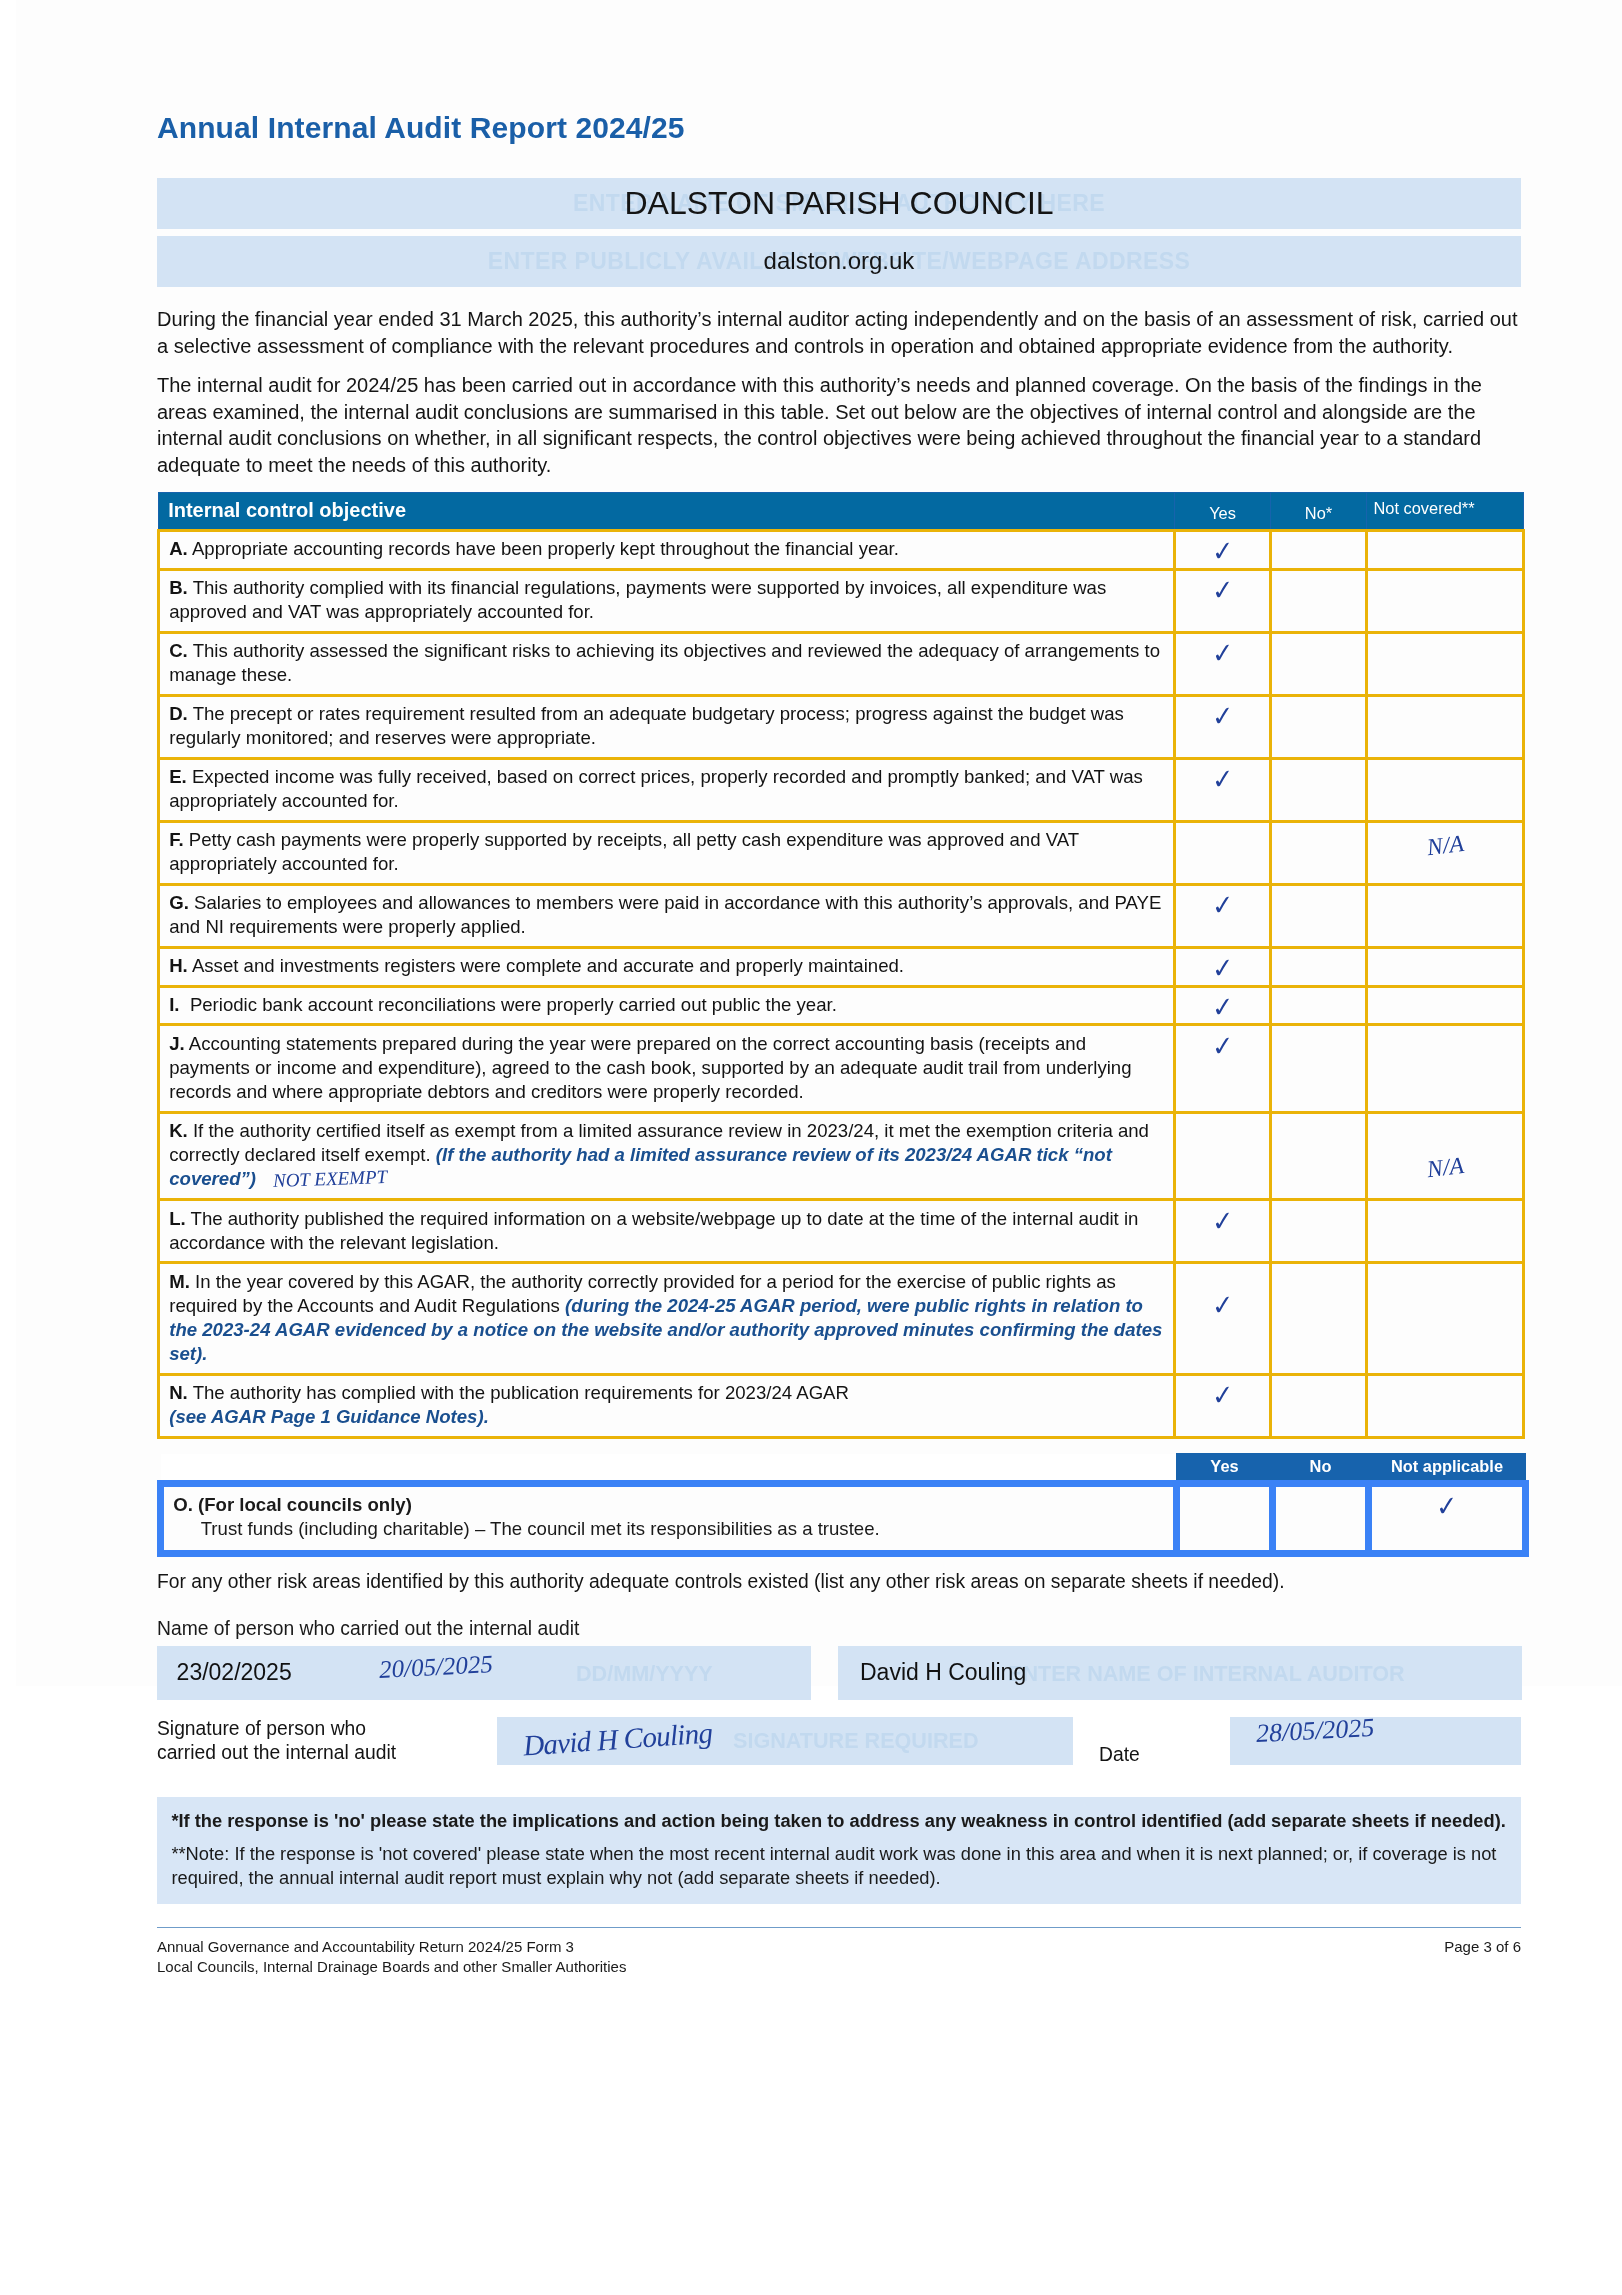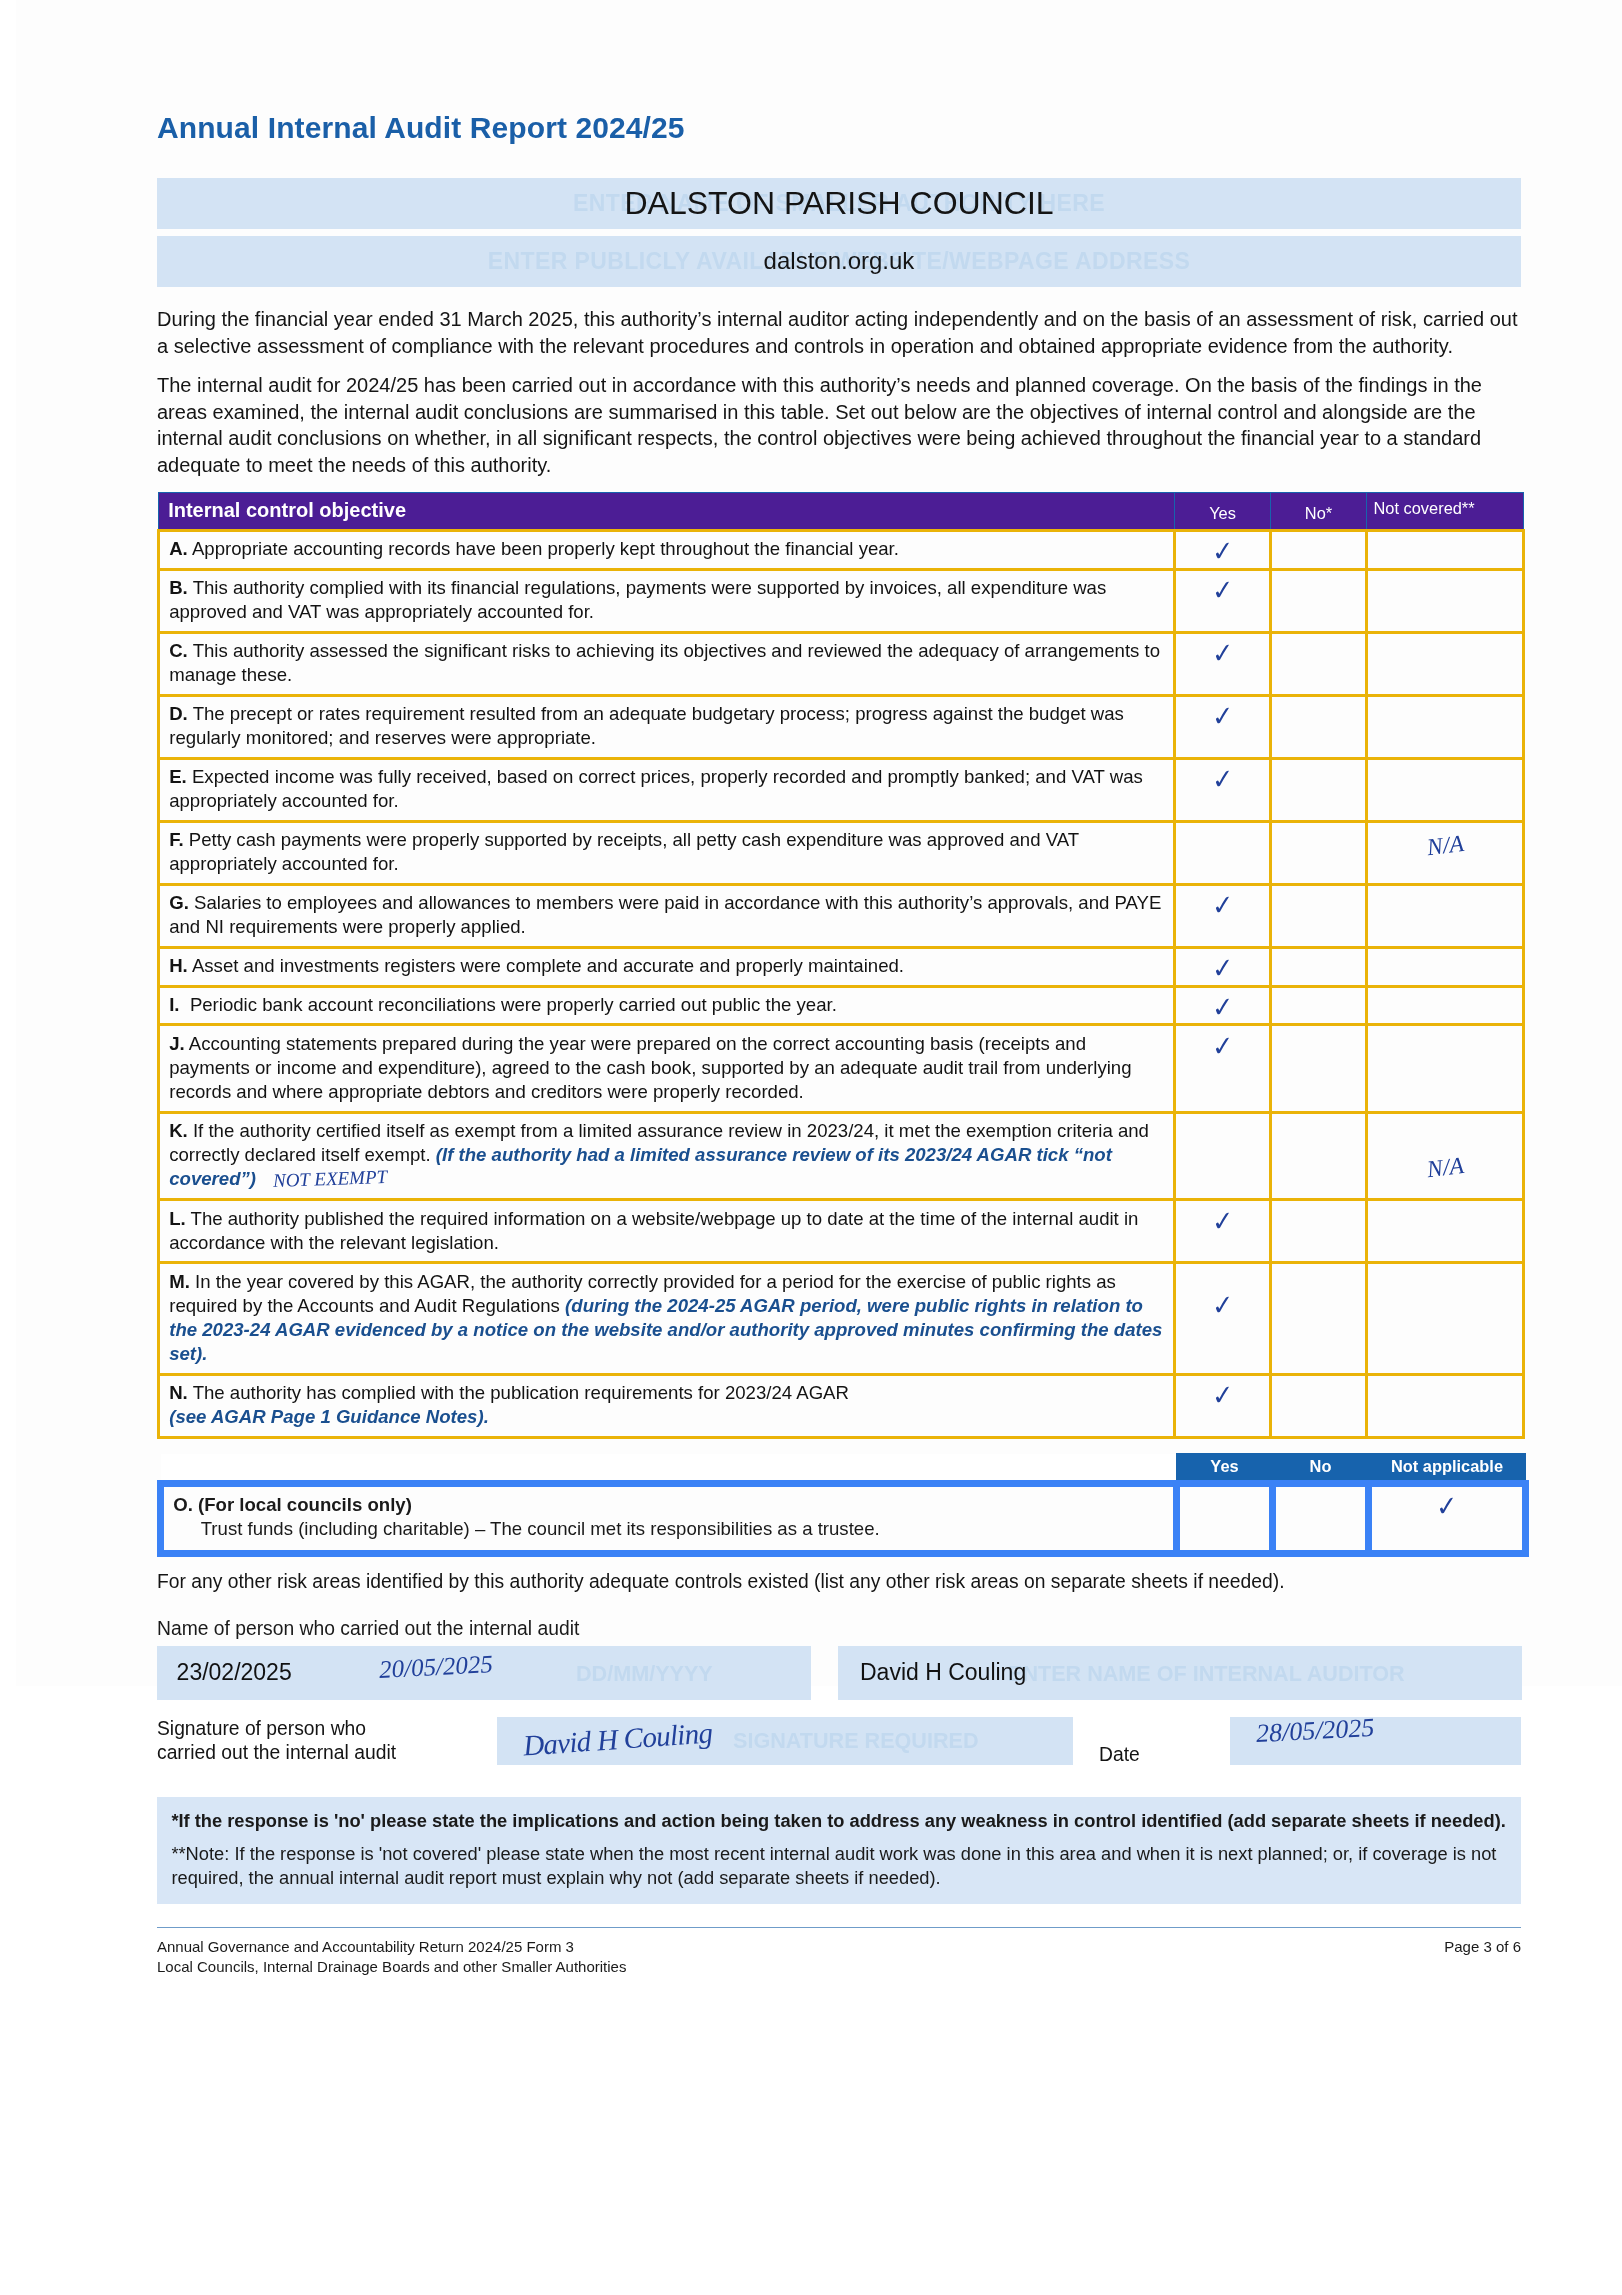--- a/index.html
+++ b/index.html
@@ -74,21 +74,21 @@
     width: 1364px;
     border-collapse: collapse;
     margin-top: 9.2px;
     table-layout: fixed;
   }
   table.ctrl th, table.ctrl td {
     border: 3px solid #eab308;
     vertical-align: top;
   }
   table.ctrl thead th {
-    background: #4c1d95;
+    background: #0369a1;
     color: #ffffff;
     font-size: 20px;
     font-weight: bold;
     text-align: left;
     padding: 6.5px 9.2px;
     border: 1px solid #1763ad;
   }
   table.ctrl thead th.small {
     font-size: 16.4px;
     font-weight: normal;

